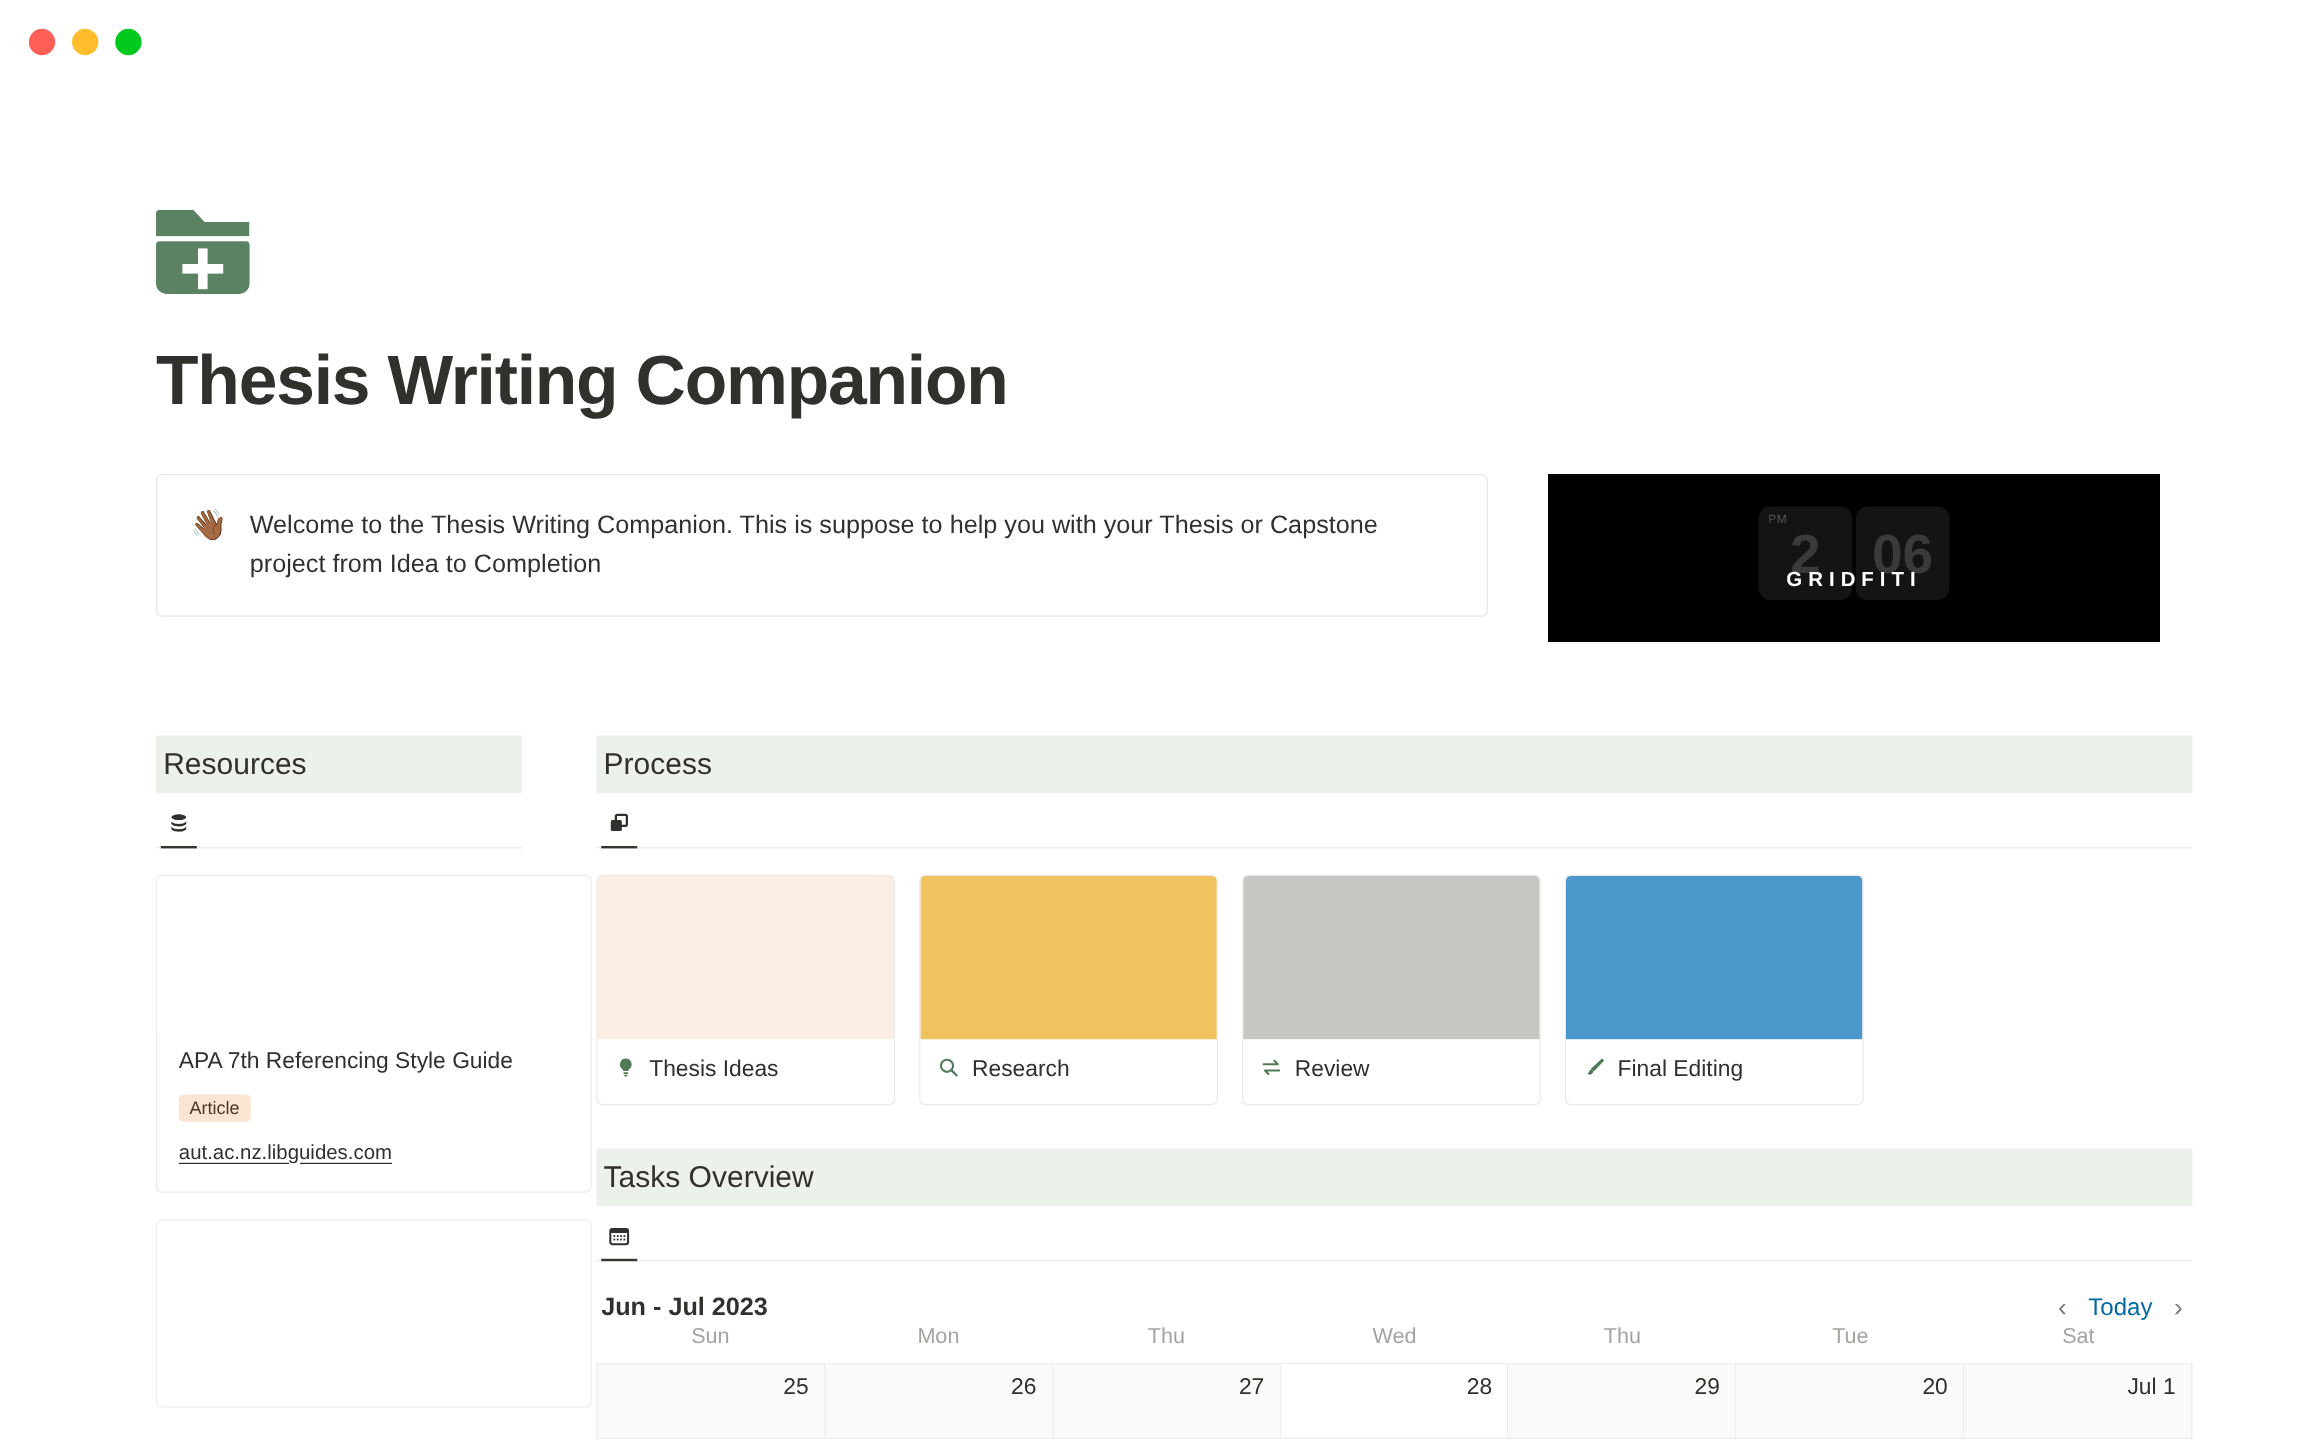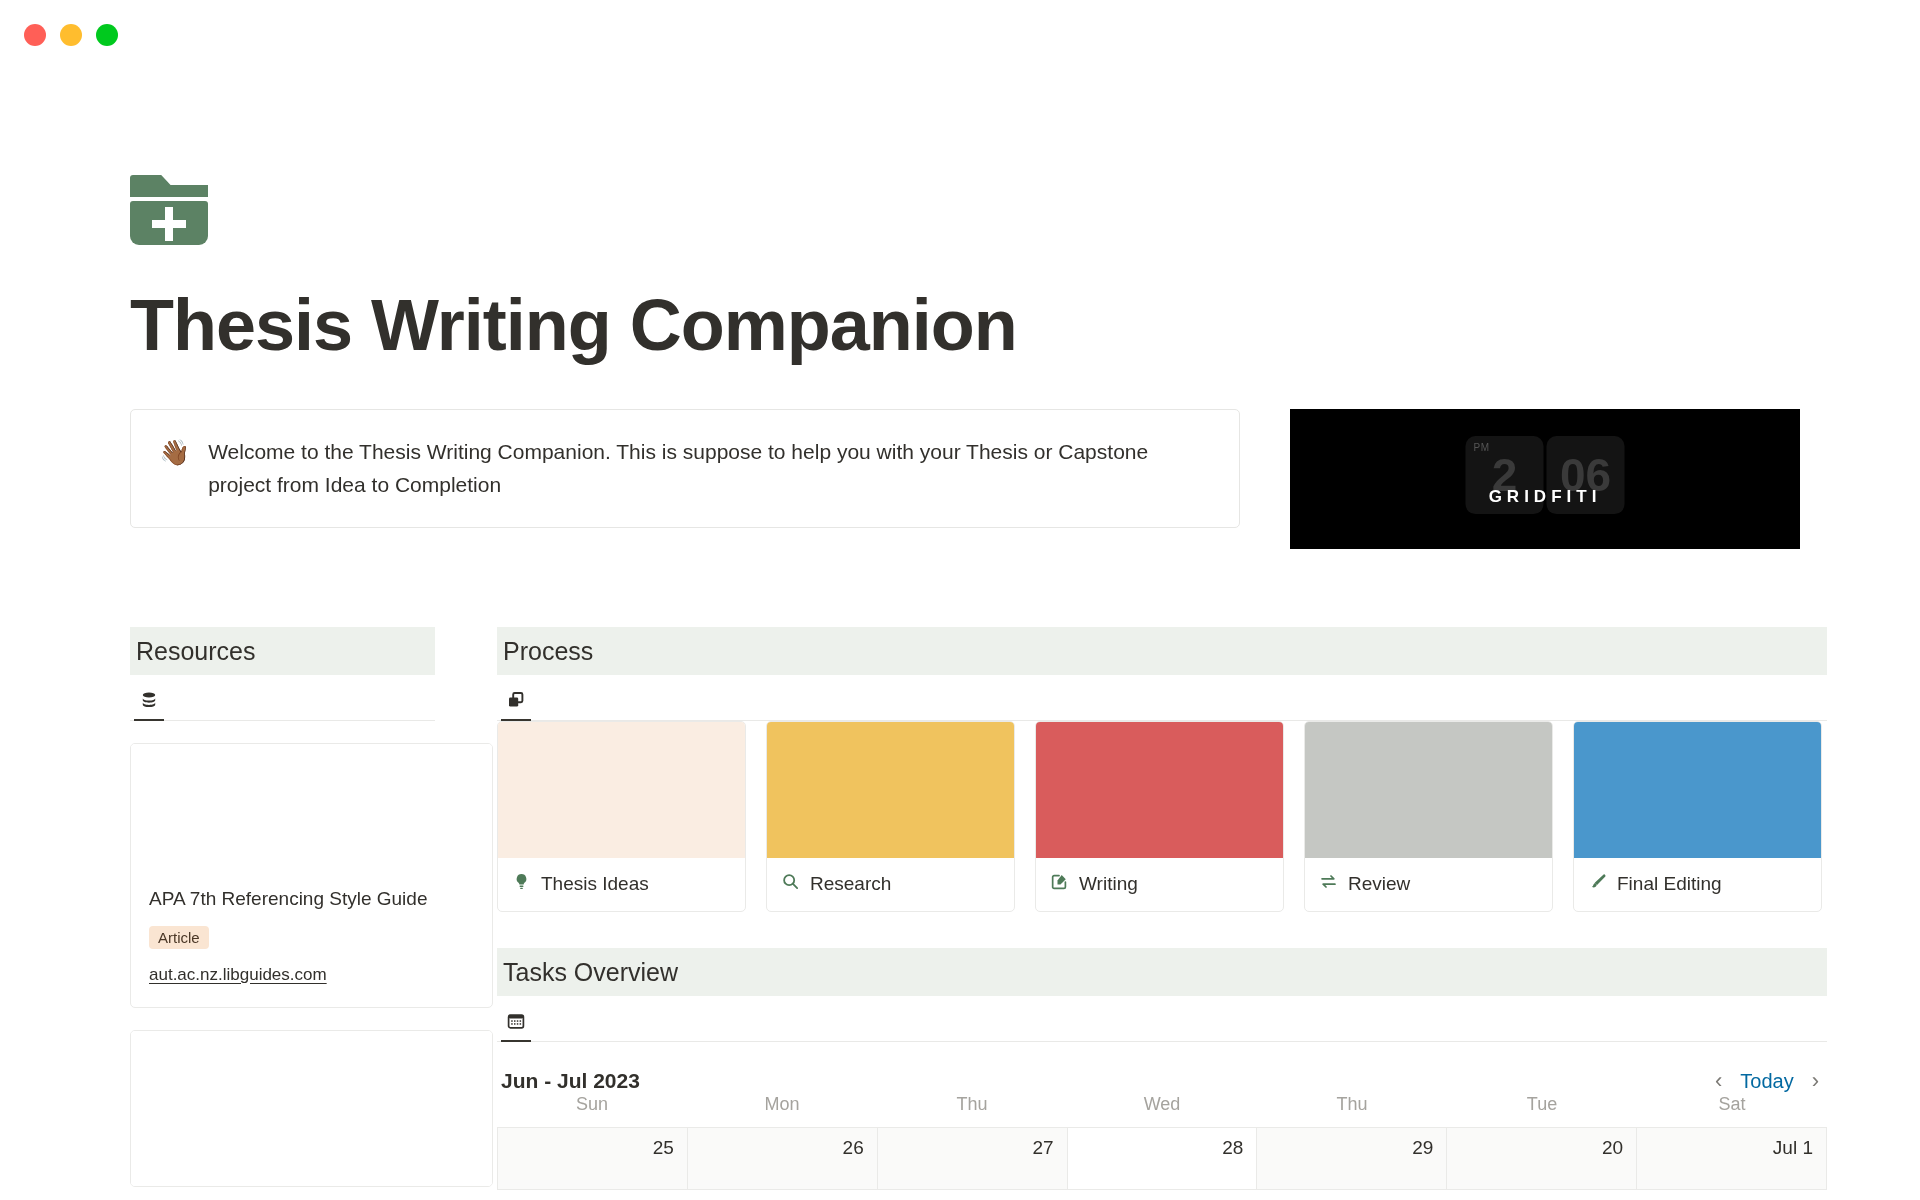--- a/index.html
+++ b/index.html
@@ -71,21 +71,21 @@
     background: #fff;
   }
   .page-icon .plus-v {
     position: absolute;
     left: 35px; top: 32px;
     width: 8px; height: 34px;
     background: #fff;
   }
 
   .page-title {
-    font-size: 72px;
+    font-size: 58px;
     font-weight: bold;
     color: #32302C;
     letter-spacing: -1px;
     line-height: 1;
     margin-bottom: 48px;
   }
 
   
   .hero-row {
     display: flex;
@@ -244,20 +244,21 @@
     color: #32302C;
     text-decoration: underline;
     text-underline-offset: 3px;
   }
   .resource-card.empty .thumb { height: 155px; }
 
   
   .gallery {
     display: flex;
     gap: 20px;
+    margin-top: 22px;
   }
   .gallery-card {
     width: 249px;
     border: 1px solid #EAEAE8;
     border-radius: 5px;
     overflow: hidden;
     background: #fff;
     flex-shrink: 0;
   }
   .gallery-card .cover {
@@ -456,32 +457,20 @@
                 <span class="g-icon">
                   <svg width="19" height="19" viewBox="0 0 20 20" fill="none" stroke="#4E7A58" stroke-width="1.9">
                     <circle cx="8.6" cy="8.6" r="5.3"></circle>
                     <line x1="12.6" y1="12.6" x2="17" y2="17" stroke-linecap="round"></line>
                   </svg>
                 </span>
                 <span class="lbl">Research</span>
               </div>
             </div>
 
-            <div class="gallery-card">
-              <div class="cover" style="background:#D95C5C"></div>
-              <div class="label-row">
-                <span class="g-icon">
-                  <svg width="19" height="19" viewBox="0 0 20 20" fill="none" stroke="#4E7A58" stroke-width="1.8">
-                    <path d="M16.2 10.6v5.1a1.5 1.5 0 0 1-1.5 1.5H4.3a1.5 1.5 0 0 1-1.5-1.5V5.3a1.5 1.5 0 0 1 1.5-1.5h5.2" stroke-linecap="round"></path>
-                    <path d="M12.3 3.2l4.3 4.3-5.6 5.6H7.9V9.0z" fill="#4E7A58" stroke="none"></path>
-                  </svg>
-                </span>
-                <span class="lbl">Writing</span>
-              </div>
-            </div>
 
             <div class="gallery-card">
               <div class="cover" style="background:#C5C7C3"></div>
               <div class="label-row">
                 <span class="g-icon">
                   <svg width="19" height="19" viewBox="0 0 20 20" fill="none" stroke="#4E7A58" stroke-width="1.8" stroke-linecap="round" stroke-linejoin="round">
                     <path d="M3.2 7.2h12.4M12.6 4.2l3 3"></path>
                     <path d="M16.8 12.8H4.4M7.4 15.8l-3-3"></path>
                   </svg>
                 </span>

